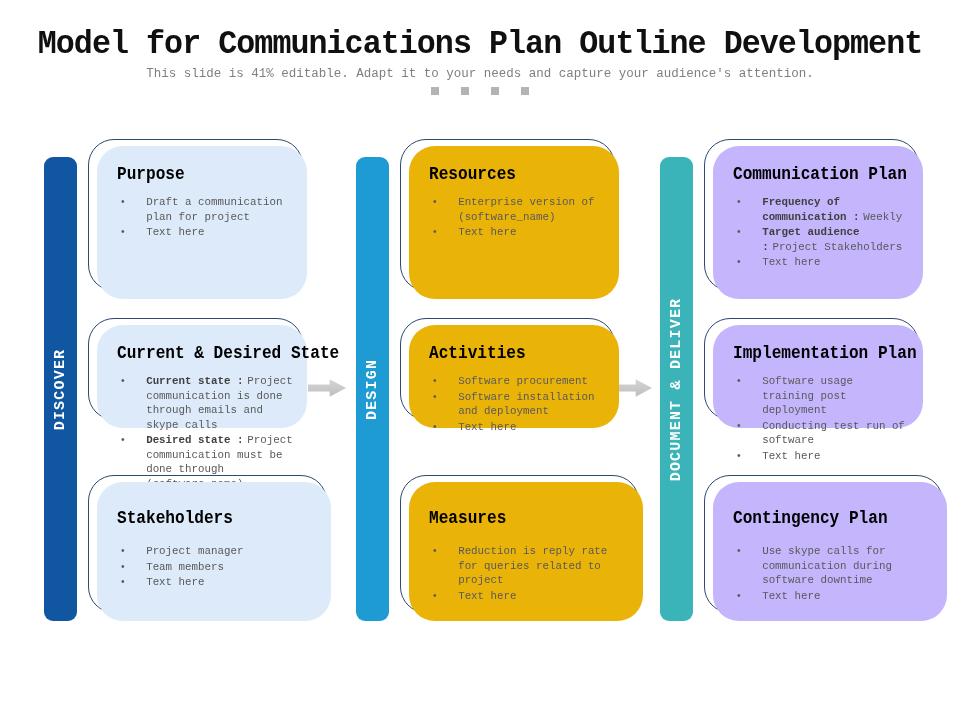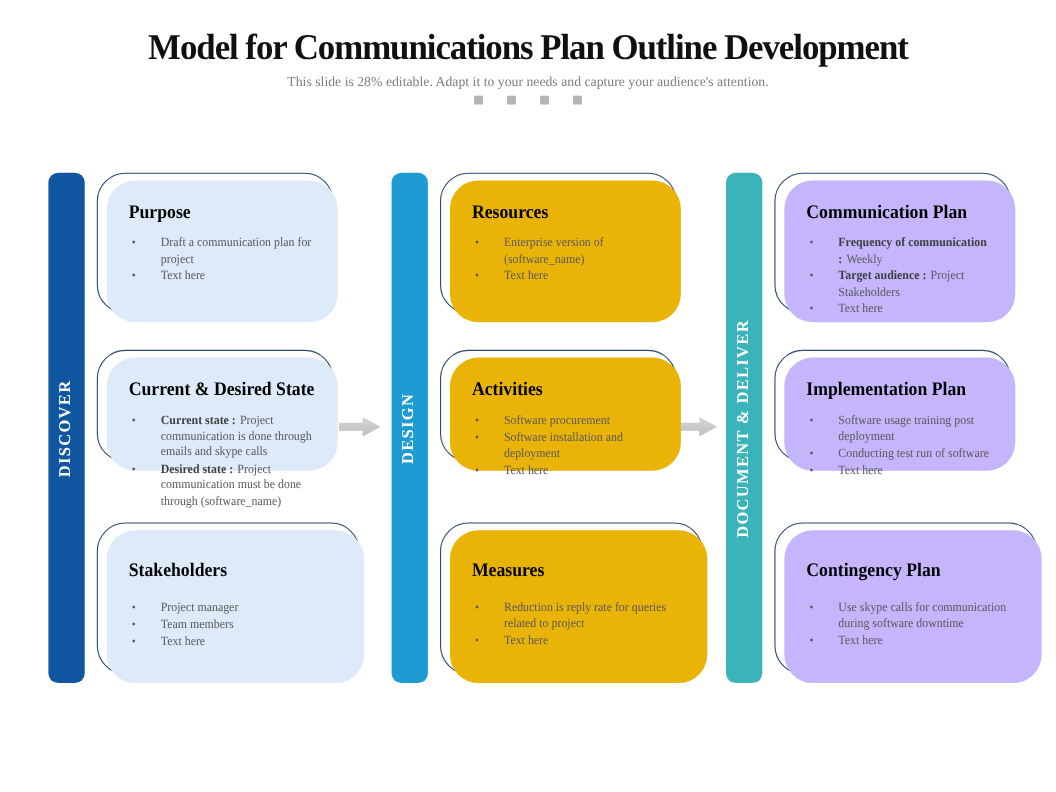--- a/index.html
+++ b/index.html
@@ -1,17 +1,17 @@
 <!DOCTYPE html>
 <html><head>
 <meta charset="utf-8">
 <style>
   html,body{margin:0;padding:0;background:#fff;}
   .slide{position:relative;width:960px;height:720px;background:#ffffff;overflow:hidden;
-         font-family:Liberation Serif, serif;}
+         font-family:Liberation Mono, monospace;}
 
   
   .title{position:absolute;top:26px;left:0;width:960px;text-align:center;
          font-size:33px;font-weight:700;color:#101010;letter-spacing:-1px;
          transform:scaleX(.96);transform-origin:50% 50%;}
   .subtitle{position:absolute;top:67px;left:0;width:960px;text-align:center;
             font-size:12.5px;color:#7f7f7f;}
   .squares{position:absolute;top:87px;left:0;width:960px;display:flex;
            justify-content:center;gap:22px;}
   .square{width:8px;height:8px;background:#b3b3b3;}
@@ -21,21 +21,21 @@
        display:flex;align-items:center;justify-content:center;}
   .bar1{left:44px;background:#1156a0;}
   .bar2{left:356px;background:#1e9bd2;}
   .bar3{left:660px;background:#3ab4b9;}
   .bar-label{transform:rotate(-90deg);white-space:nowrap;color:#ffffff;
              font-weight:700;font-size:15px;letter-spacing:1.2px;}
 
   
   .card{position:absolute;width:219px;}
   .colA{left:88px;}  .colB{left:400px;}  .colC{left:704px;}
-  .row1{top:157px;height:136px;}
+  .row1{top:139px;height:160px;}
   .row2{top:318px;height:110px;}
   .row3{top:475px;height:146px;padding-left:24px;}
 
   .card-outline{position:absolute;left:0;top:0;right:4px;bottom:8px;
                 border:1px solid #2b4a70;border-radius:26px;}
   .card-fill{position:absolute;left:9px;top:7px;right:0;bottom:0;
              border-radius:26px;padding:12px 12px 0 20px;box-sizing:border-box;}
   .fillA{background:#dceafa;}
   .fillB{background:#eab308;}
   .fillC{background:#c4b5fd;}
@@ -60,21 +60,21 @@
          clip-path:polygon(0 32%,57% 32%,57% 6%,100% 50%,57% 94%,57% 68%,0 68%);}
   .arrow1{left:308px;}
   .arrow2{left:614px;}
 </style>
 </head>
 <body>
 
 <div class="slide">
 
   <div class="title">Model for Communications Plan Outline Development</div>
-  <div class="subtitle">This slide is 28% editable. Adapt it to your needs and capture your audience's attention.</div>
+  <div class="subtitle">This slide is 41% editable. Adapt it to your needs and capture your audience's attention.</div>
   <div class="squares">
     <div class="square"></div>
     <div class="square"></div>
     <div class="square"></div>
     <div class="square"></div>
   </div>
 
   <div class="bar bar1">
     <div class="bar-label">DISCOVER</div>
   </div>

